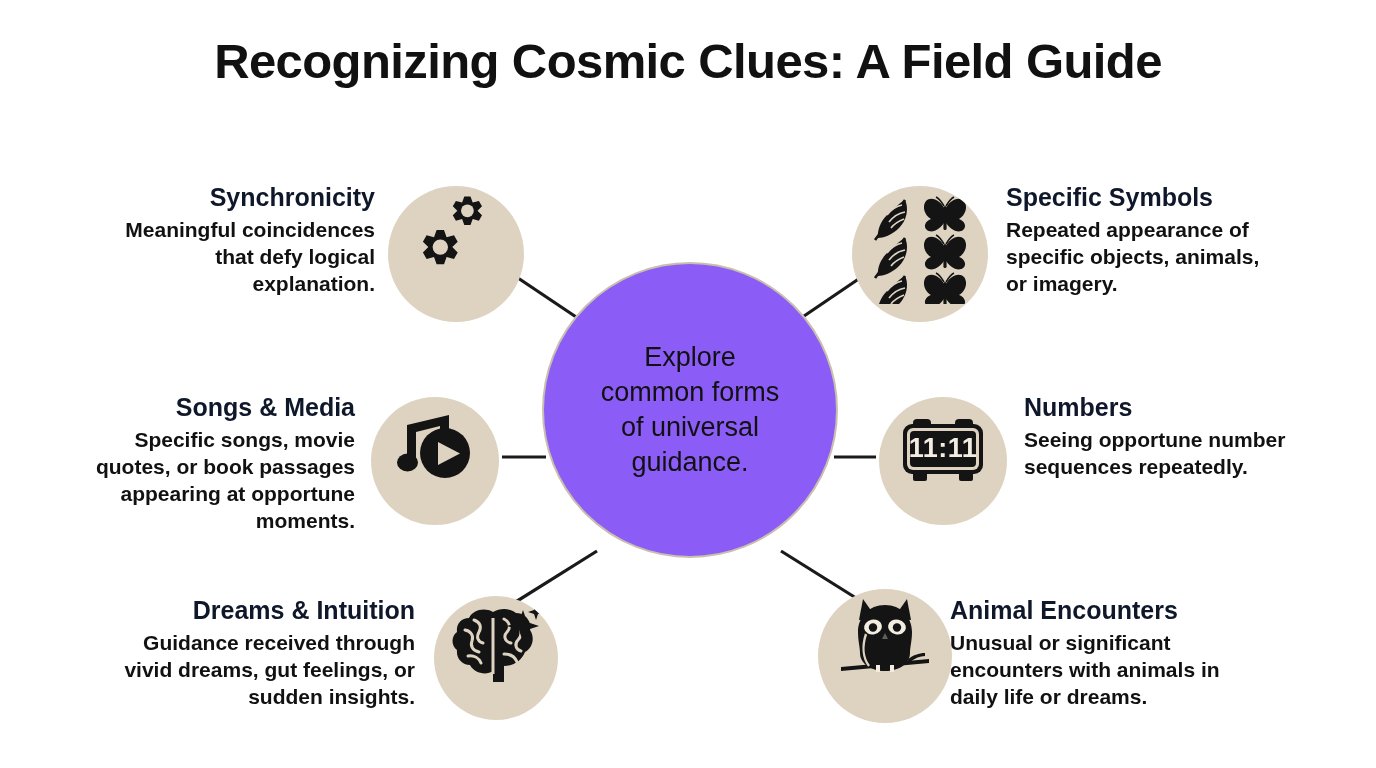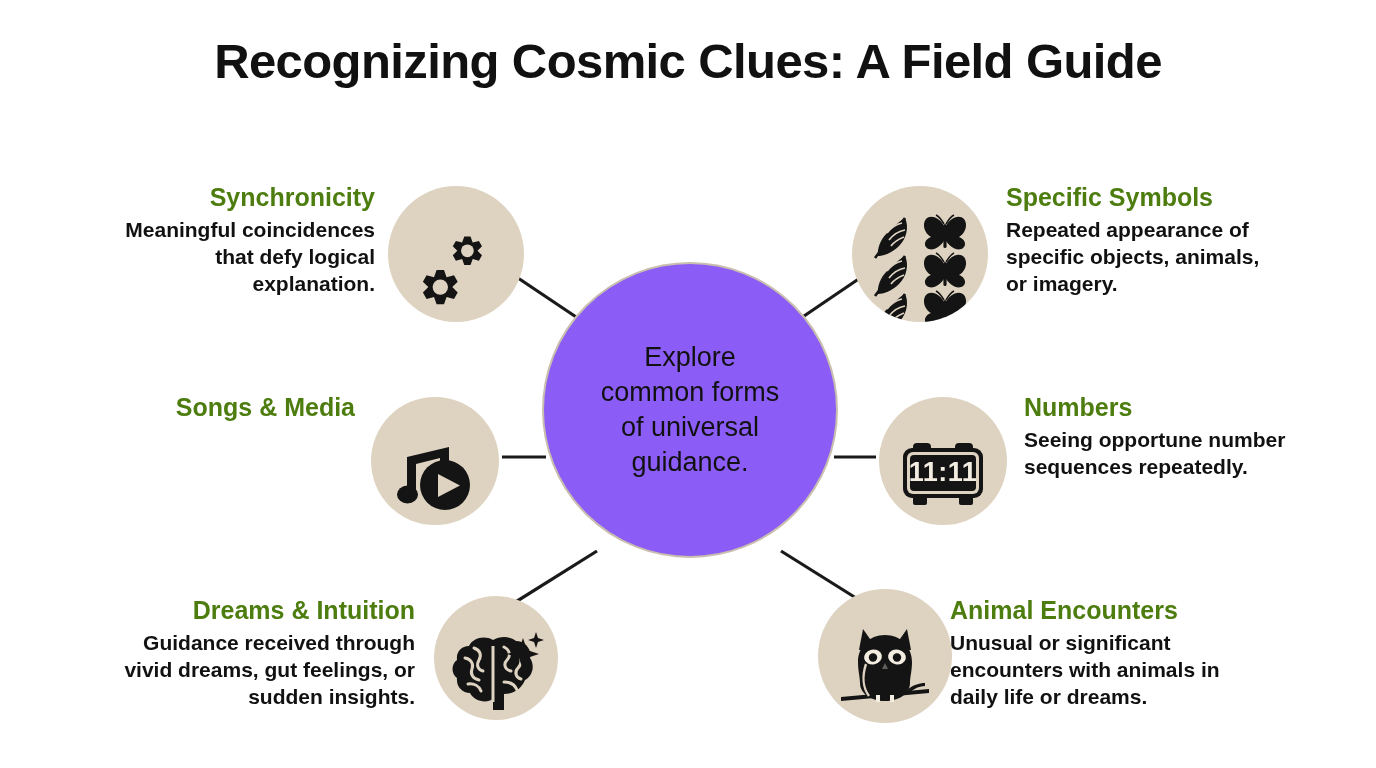--- a/index.html
+++ b/index.html
@@ -68,34 +68,34 @@
     padding: 0 26px;
     white-space: pre-line;
   }
 
   
   .bubble {
     position: absolute;
     border-radius: 50%;
     background: #ded3c1;
     display: flex;
-    align-items: flex-end;
+    align-items: flex-start;
     justify-content: center;
     overflow: hidden;
   }
   .bubble svg { display: block; }
 
   
   .node-text {
     position: absolute;
   }
   .node-text .node-title {
     font-size: 25px;
     font-weight: bold;
-    color: #4d7c0f;
+    color: #0f172a;
     line-height: 1.18;
     margin-bottom: 3px;
   }
   .node-text .node-desc {
     font-size: 21px;
     font-weight: bold;
     color: #111111;
     line-height: 1.30;
     white-space: pre-line;
   }
@@ -201,20 +201,24 @@
       <g fill="#141414">
         <path d="M20 64 L20 28 L62 18 L62 54 L53 54 L53 29 L29 35 L29 64 Z"></path>
         <ellipse cx="20.5" cy="65.5" rx="10.5" ry="9"></ellipse>
         <circle cx="58" cy="56" r="25"></circle>
         <path d="M51 45 L73 56.5 L51 68 Z" fill="#ded3c1"></path>
       </g>
     </svg>
   </div>
   <div class="node-text align-right" style="left:30px; top:393px; width:325px;">
     <div class="node-title">Songs &amp; Media</div>
+    <div class="node-desc">Specific songs, movie
+quotes, or book passages
+appearing at opportune
+moments.</div>
   </div>
 
   <div class="bubble" style="left:879px; top:397px; width:128px; height:128px;">
     <svg width="104" height="104" viewBox="0 0 104 104">
       <g fill="#141414">
         <rect x="22" y="22" width="18" height="10" rx="4"></rect>
         <rect x="64" y="22" width="18" height="10" rx="4"></rect>
         <rect x="22" y="74" width="14" height="10" rx="2"></rect>
         <rect x="68" y="74" width="14" height="10" rx="2"></rect>
         <rect x="12" y="27" width="80" height="50" rx="9"></rect>

